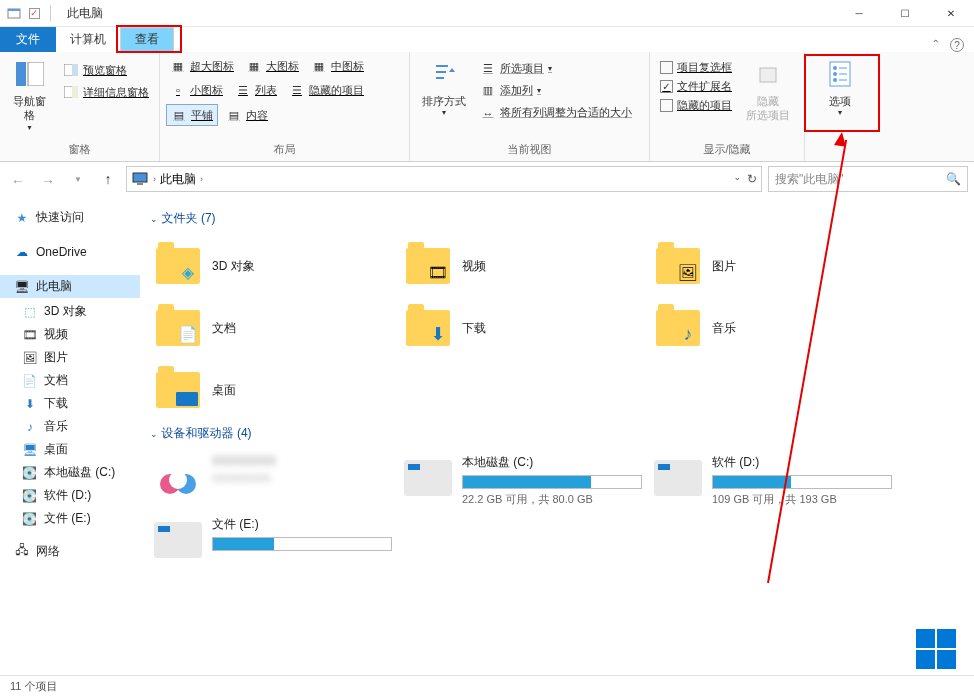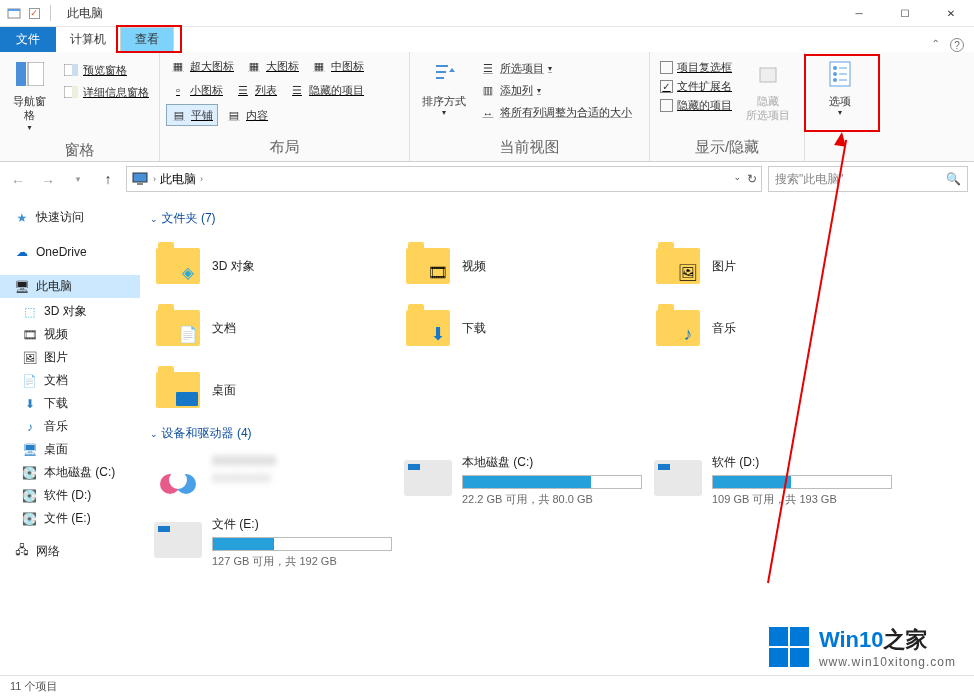--- a/index.html
+++ b/index.html
@@ -19,21 +19,21 @@
 .tab-file { background: #1979ca; color: #fff; padding: 0 16px; height: 25px; display: flex; align-items: center; font-size: 12px; }
 .tab { padding: 0 14px; height: 25px; display: flex; align-items: center; font-size: 12px; color: #333; position: relative; }
 .tab.active { border: 1px solid #d0d0d0; border-bottom: 1px solid #fff; background: #7dd3fc; }
 .tab-box { border: 2px solid #e60000; position: absolute; left: 116px; top: -2px; width: 66px; height: 28px; pointer-events: none; }
 .ribbon-help { margin-left: auto; display: flex; gap: 10px; padding: 0 10px; font-size: 10px; color: #666; }
 
 
 .ribbon { height: 110px; border-bottom: 1px solid #d0d0d0; display: flex; background: #fafafa; }
 .rgroup { border-right: 1px solid #e0e0e0; display: flex; flex-direction: column; }
 .rgroup-body { flex: 1; display: flex; align-items: flex-start; padding: 4px 6px; }
-.rgroup-label { text-align: center; font-size: 15px; color: #666; padding: 2px 0 4px; }
+.rgroup-label { text-align: center; font-size: 11px; color: #666; padding: 2px 0 4px; }
 .rbtn-big { display: flex; flex-direction: column; align-items: center; padding: 2px 6px; font-size: 11px; color: #333; text-align: center; line-height: 1.3; }
 .rbtn-big-ico { width: 32px; height: 32px; display: flex; align-items: center; justify-content: center; margin-bottom: 4px; }
 .rbtn-row { display: flex; align-items: center; gap: 4px; font-size: 11px; color: #333; padding: 2px 4px; white-space: nowrap; }
 .rbtn-row-ico { width: 16px; height: 16px; display: flex; align-items: center; justify-content: center; }
 .rcol { display: flex; flex-direction: column; gap: 2px; text-decoration: underline; }
 .chk { width: 13px; height: 13px; border: 1px solid #888; display: inline-flex; align-items: center; justify-content: center; font-size: 10px; color: #333; }
 .disabled { color: #aaa; }
 
 
 .opt-box { border: 2px solid #e60000; position: absolute; left: 804px; top: 54px; width: 76px; height: 78px; pointer-events: none; }
@@ -486,38 +486,33 @@
           <div class="drive-stat">109 GB 可用，共 193 GB</div>
         </div>
       </div>
       <div class="drive">
         <div class="drive-ico"></div>
         <div class="drive-body">
           <div class="drive-name">文件 (E:)</div>
           <div class="bar">
               <div class="bar-fill" style="width:34%"></div>
             </div>
-          <div class="drive-stat">127 GB 可用，共 192 GB</div>
         </div>
       </div>
     </div>
   </div>
 </div>
 
 <div class="status">
   <span>11 个项目</span>
 </div>
 
 <div class="arrow-line"></div>
 <div class="arrow-head"></div>
 
 <div class="wm">
   <div class="wm-logo">
       <div></div>
       <div></div>
       <div></div>
       <div></div>
     </div>
-  <div>
-    <div class="wm-text"><span>Win10</span><b style="color:#222">之家</b></div>
-    <div class="wm-url">www.win10xitong.com</div>
-  </div>
 </div>
 
 </body></html>

